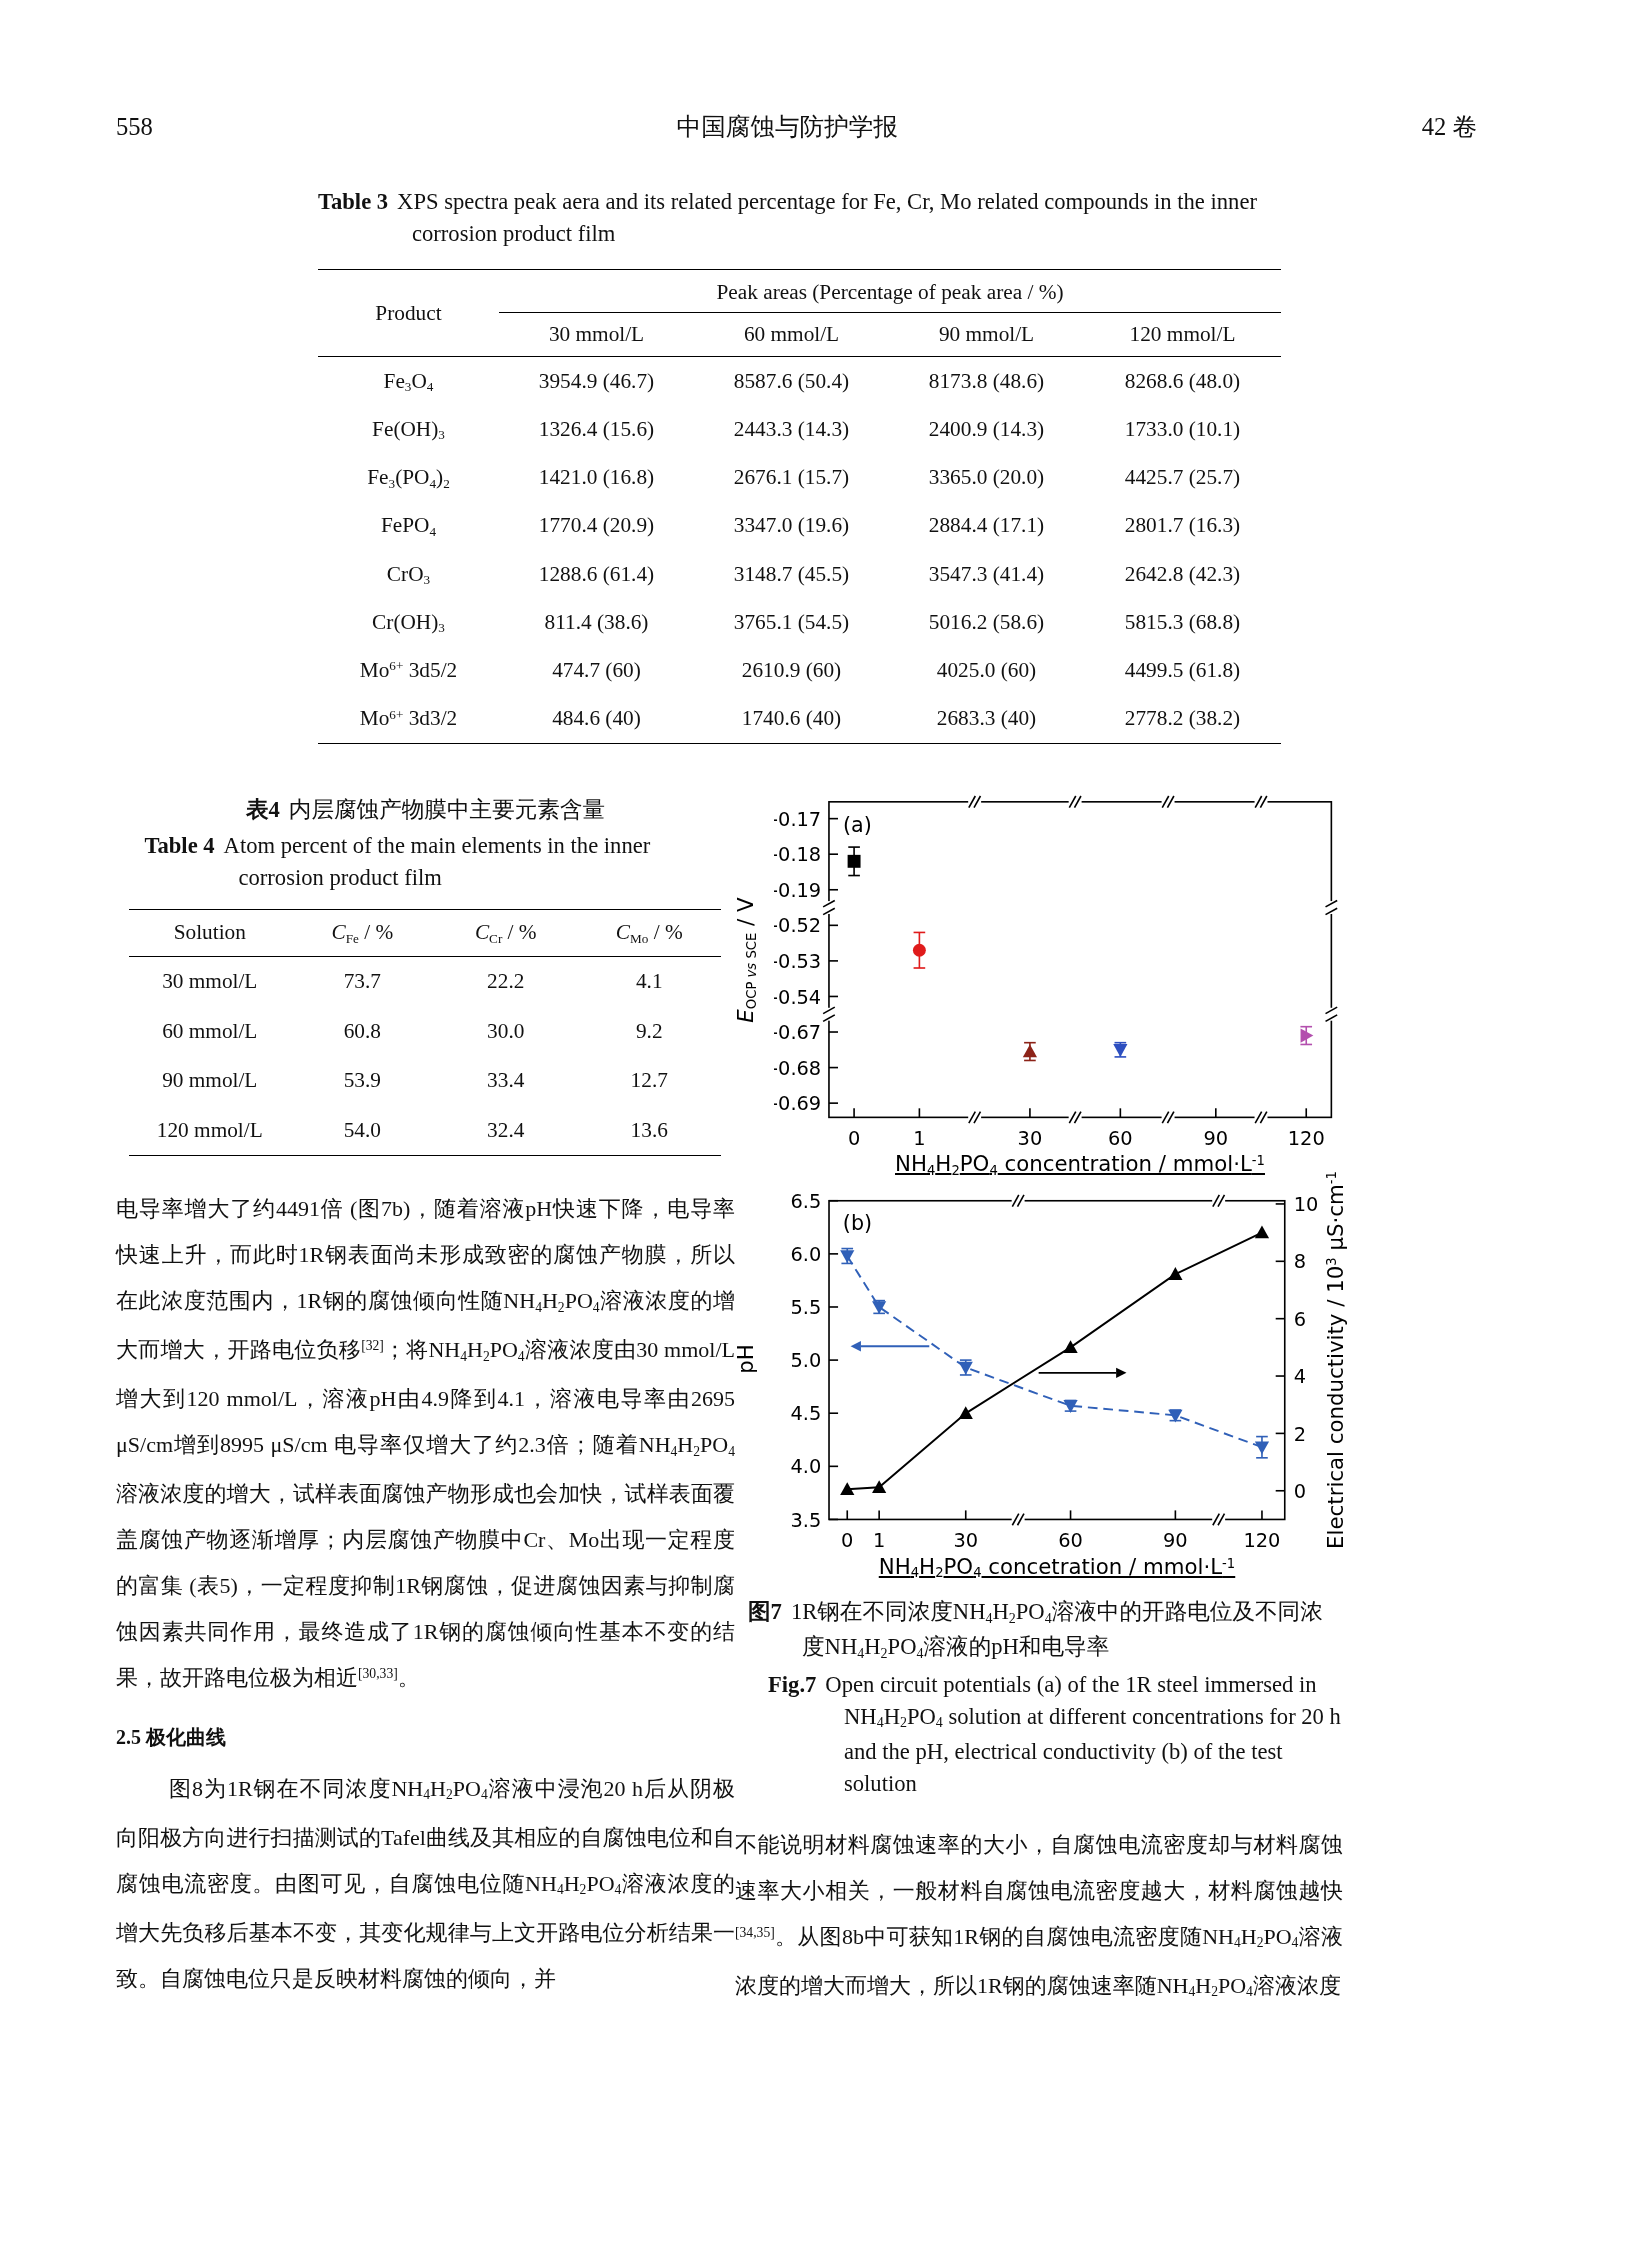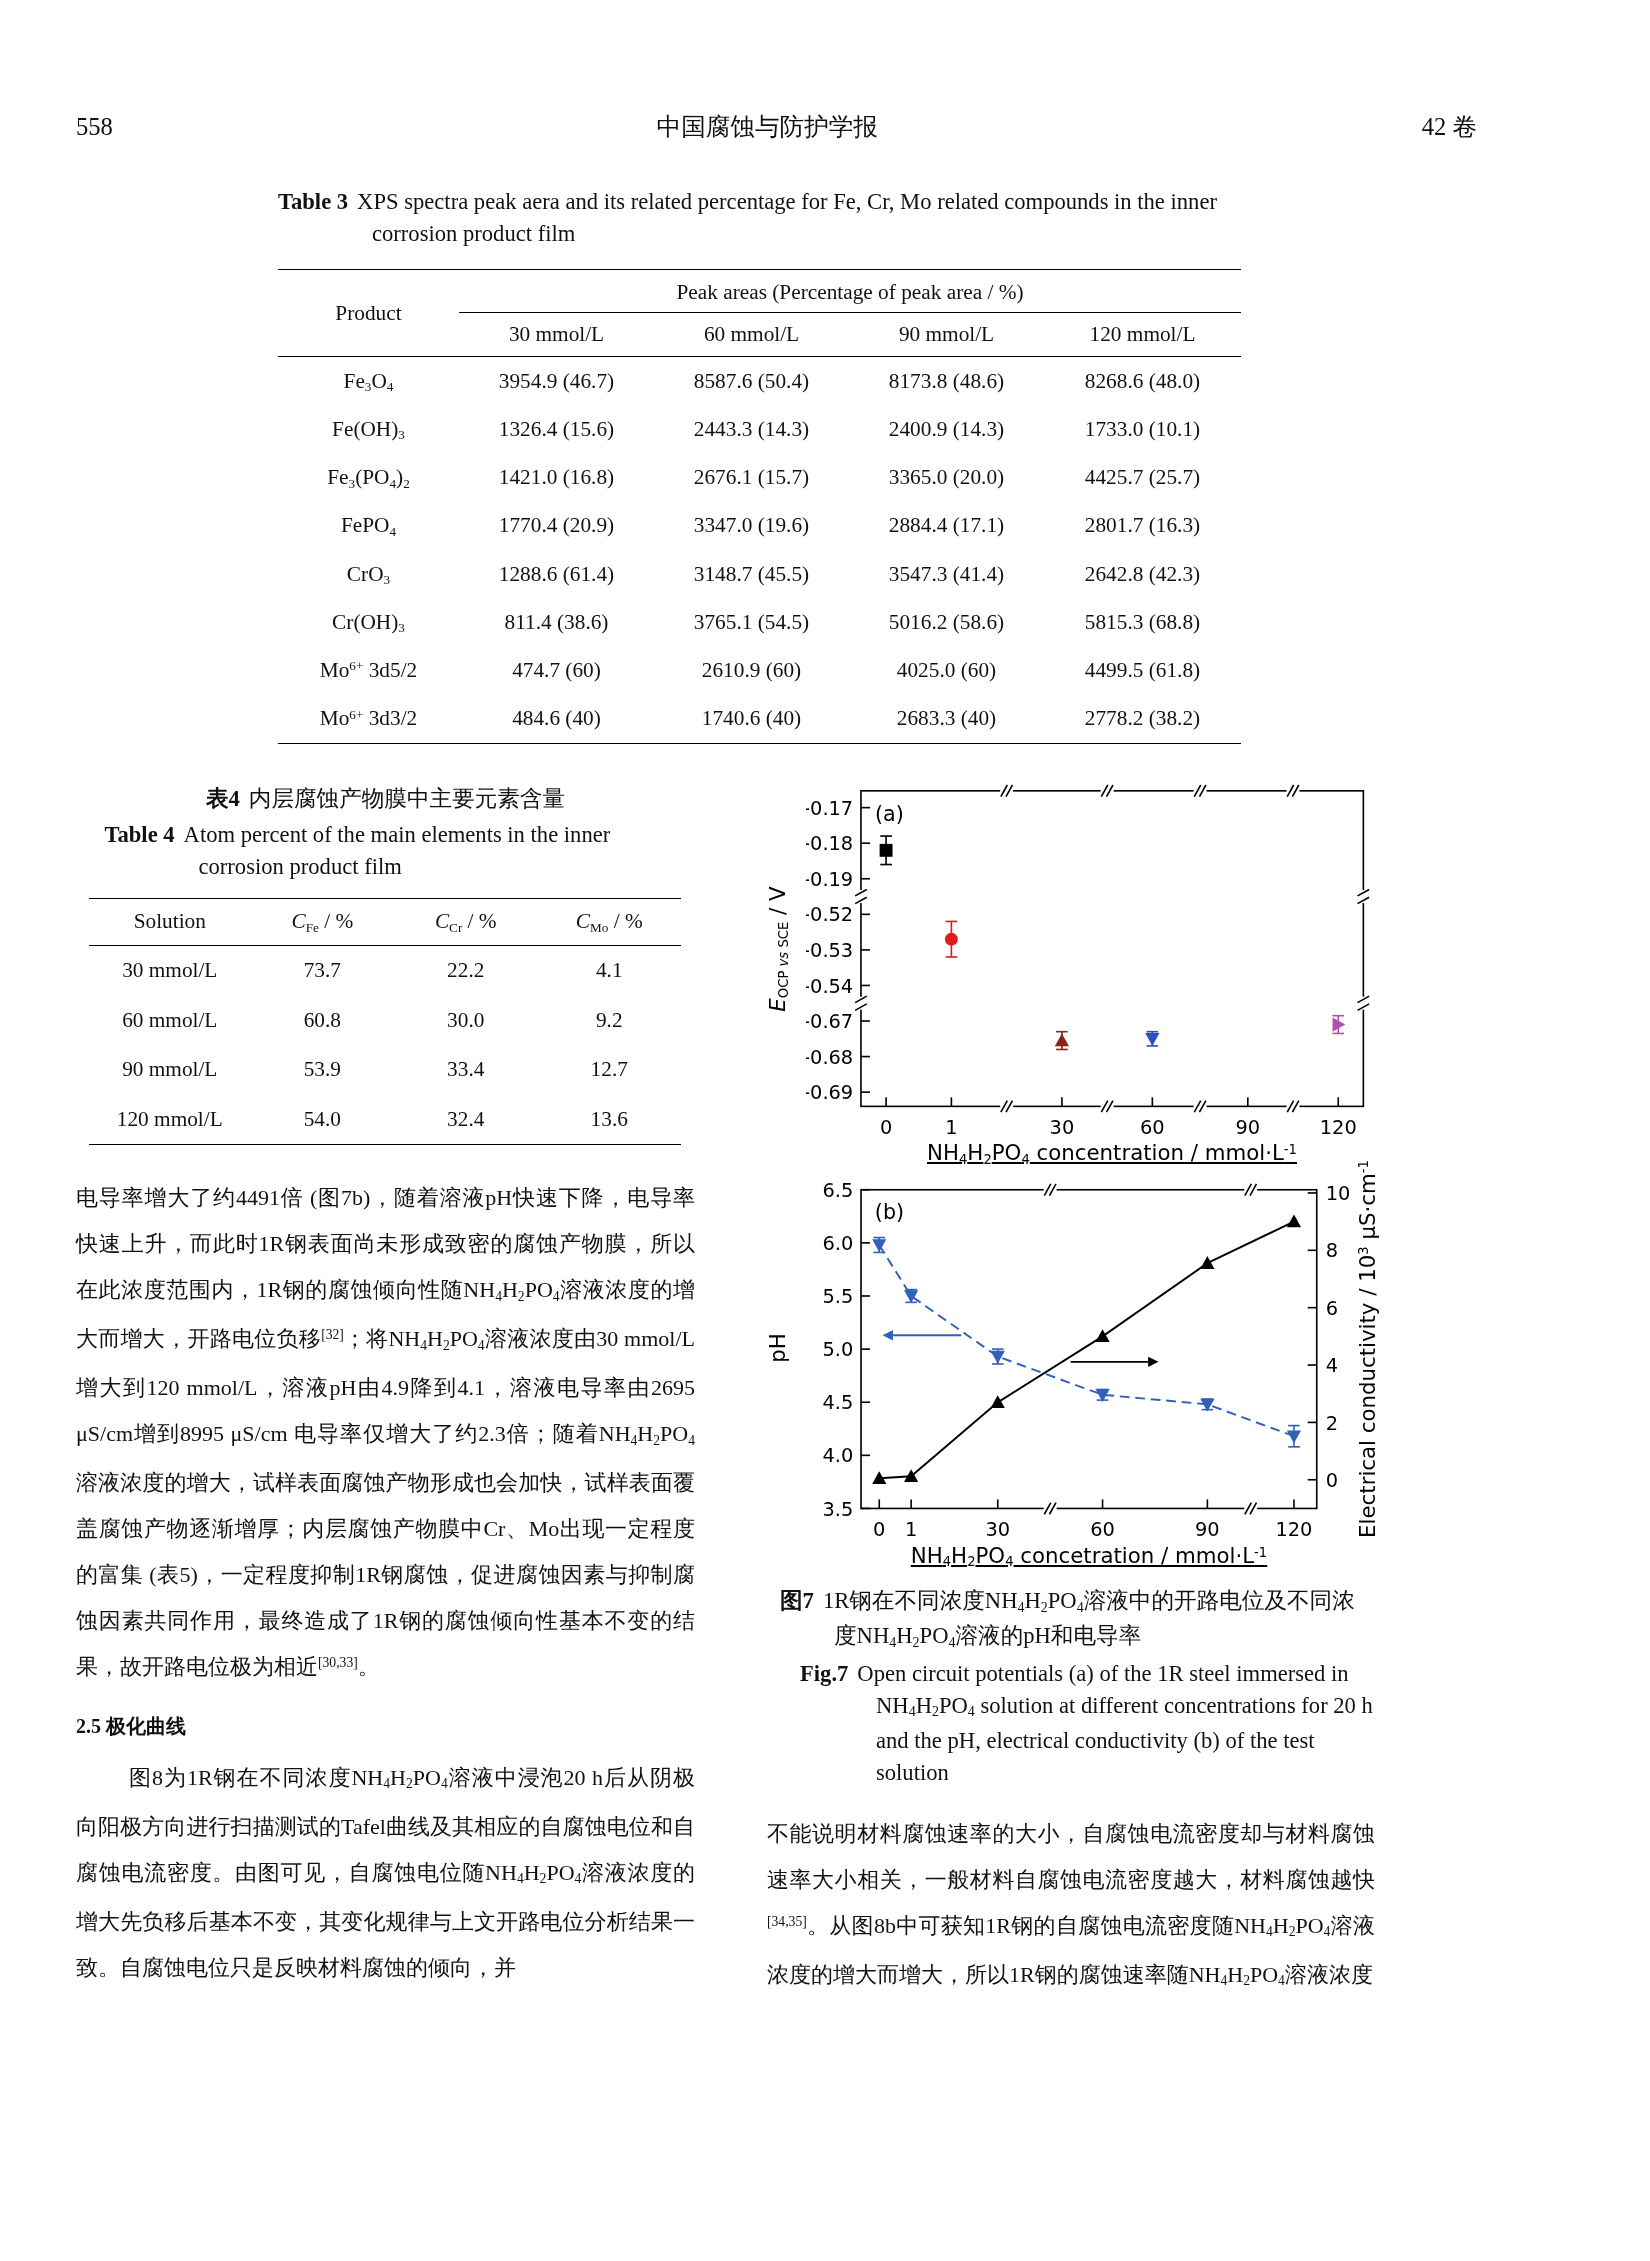--- a/index.html
+++ b/index.html
@@ -1,18 +1,18 @@
 <!DOCTYPE html>
 <html style="font-size:10.3px"><head>
 <meta charset="utf-8">
 <style>
   html,body{margin:0;padding:0;background:#ffffff;}
   .page{width:1650px;height:2261px;position:relative;background:#ffffff;color:#111;
         font-family:"Liberation Serif","DejaVu Serif",serif;box-sizing:border-box;
-        padding:110px 173px 0 76px;overflow:hidden;}
+        padding:110px 173px 0 116px;overflow:hidden;}
   sup{font-size:62%;vertical-align:baseline;position:relative;top:-0.5em;}
   sub{font-size:62%;vertical-align:baseline;position:relative;bottom:-0.25em;}
 
   .pg-header{display:flex;justify-content:space-between;align-items:baseline;font-size:24.6px;}
 
   
   .cap{font-size:22.6px;line-height:32px;}
   .cap .cap-label{font-weight:bold;margin-right:9px;}
   .hang88{padding-left:57px;text-indent:-57px;}
   .hang140{padding-left:94px;text-indent:-94px;}
@@ -26,21 +26,21 @@
   table{border-collapse:collapse;font-size:21.3px;}
   th{font-weight:normal;}
   .t3{width:963px;margin-top:19.4px;border-top:1.9px solid #000;border-bottom:1.9px solid #000;}
   .t3 th,.t3 td{text-align:center;}
   .t3 .span-h{border-bottom:1.3px solid #000;padding:9.7px 0 7.1px;}
   .t3 .prod-h{border-bottom:1.3px solid #000;}
   .t3 thead tr:nth-child(2) th{border-bottom:1.3px solid #000;padding:8.4px 0 9.7px;}
   .t3 tbody td{padding:11.6px 0;}
 
   
-  .columns{display:flex;margin-top:39px;gap:72px;}
+  .columns{display:flex;margin-top:50px;}
   .col-left{width:619px;}
   .col-right{width:608px;}
 
   
   .t4-block .cap{margin-bottom:3.9px;}
   .t4en{margin-left:28.5px;}
   .t4{width:592px;margin:15.5px 0 0 13px;border-top:1.9px solid #000;border-bottom:1.9px solid #000;}
   .t4 th{border-bottom:1.3px solid #000;padding:10.3px 0;text-align:center;}
   .t4 td{padding:12.3px 0;text-align:center;}
 

